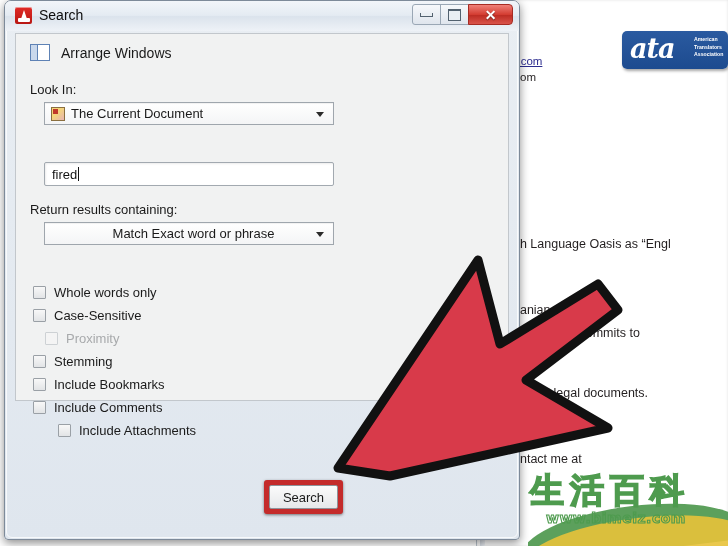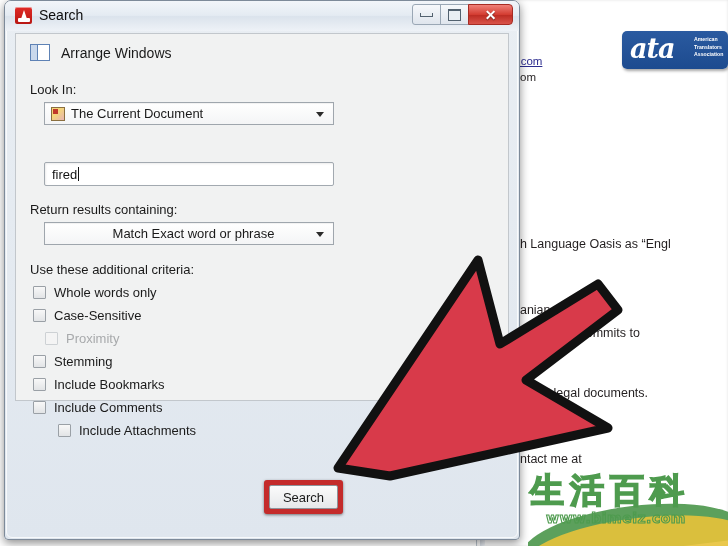--- a/index.html
+++ b/index.html
@@ -297,21 +297,20 @@
       <span class="val">fired</span>
         <span class="caret"></span>
     </div>
 
     <div class="field-label" style="left:14px;top:168px;">Return results containing:</div>
     <div class="combo" style="left:28px;top:188px;width:290px;justify-content:center;">
       <span class="ctext" style="margin-left:9px;">Match Exact word or phrase</span>
       <span class="arrow"></span>
     </div>
 
-    <div class="field-label" style="left:14px;top:228px;">Use these additional criteria:</div>
 
     <div class="cb-row" style="left:17px;top:274px;">
       <span class="cbox"></span>
       <span class="cb-label">Case-Sensitive</span>
     </div>
     <div class="cb-row" style="left:17px;top:251px;">
       <span class="cbox"></span>
       <span class="cb-label">Whole words only</span>
     </div>
     <div class="cb-row" style="left:17px;top:297px;padding-left:12px;">

